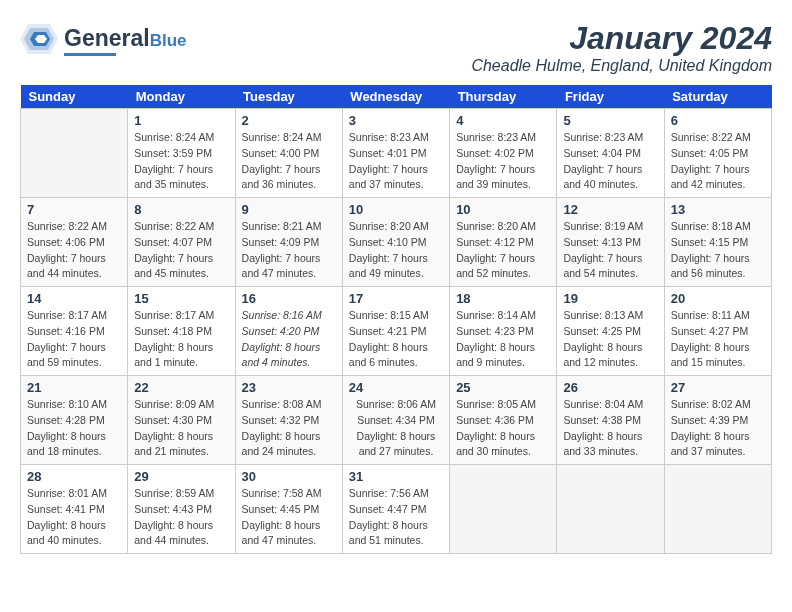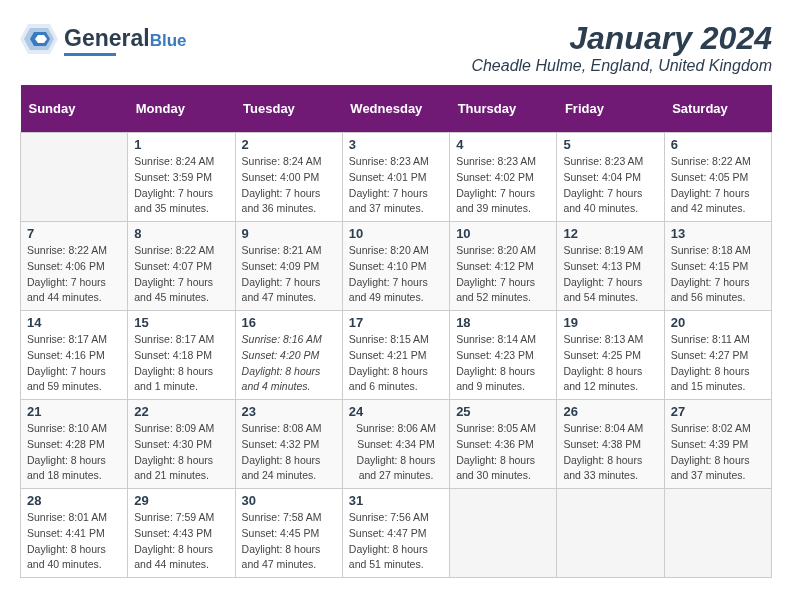--- a/index.html
+++ b/index.html
@@ -29,24 +29,24 @@
       font-size: 16px;
       font-weight: normal;
       color: #2c3e50;
     }
     table {
       width: 100%;
       border-collapse: collapse;
       font-size: 11px;
     }
     thead tr th {
-      background: #701a75;
+      background: #1d4ed8;
       color: #fff;
       text-align: left;
-      padding: 16px 8px;
+      padding: 4px 8px;
       font-size: 13px;
       font-weight: bold;
     }
     tbody tr td {
       border: 1px solid #ccc;
       vertical-align: top;
       padding: 4px 6px;
       min-height: 70px;
       width: 14.28%;
     }
@@ -332,21 +332,21 @@
       <tr>
         <td>
           <span class="day-num">28</span>
           <div class="day-info" style="white-space: pre-line;">Sunrise: 8:01 AM
 Sunset: 4:41 PM
 Daylight: 8 hours
 and 40 minutes.</div>
         </td>
         <td>
           <span class="day-num">29</span>
-          <div class="day-info" style="white-space: pre-line;">Sunrise: 7:59 AM
+          <div class="day-info" style="white-space: pre-line;">Sunrise: 8:59 AM
 Sunset: 4:43 PM
 Daylight: 8 hours
 and 44 minutes.</div>
         </td>
         <td>
           <span class="day-num">30</span>
           <div class="day-info" style="white-space: pre-line;">Sunrise: 7:58 AM
 Sunset: 4:45 PM
 Daylight: 8 hours
 and 47 minutes.</div>

